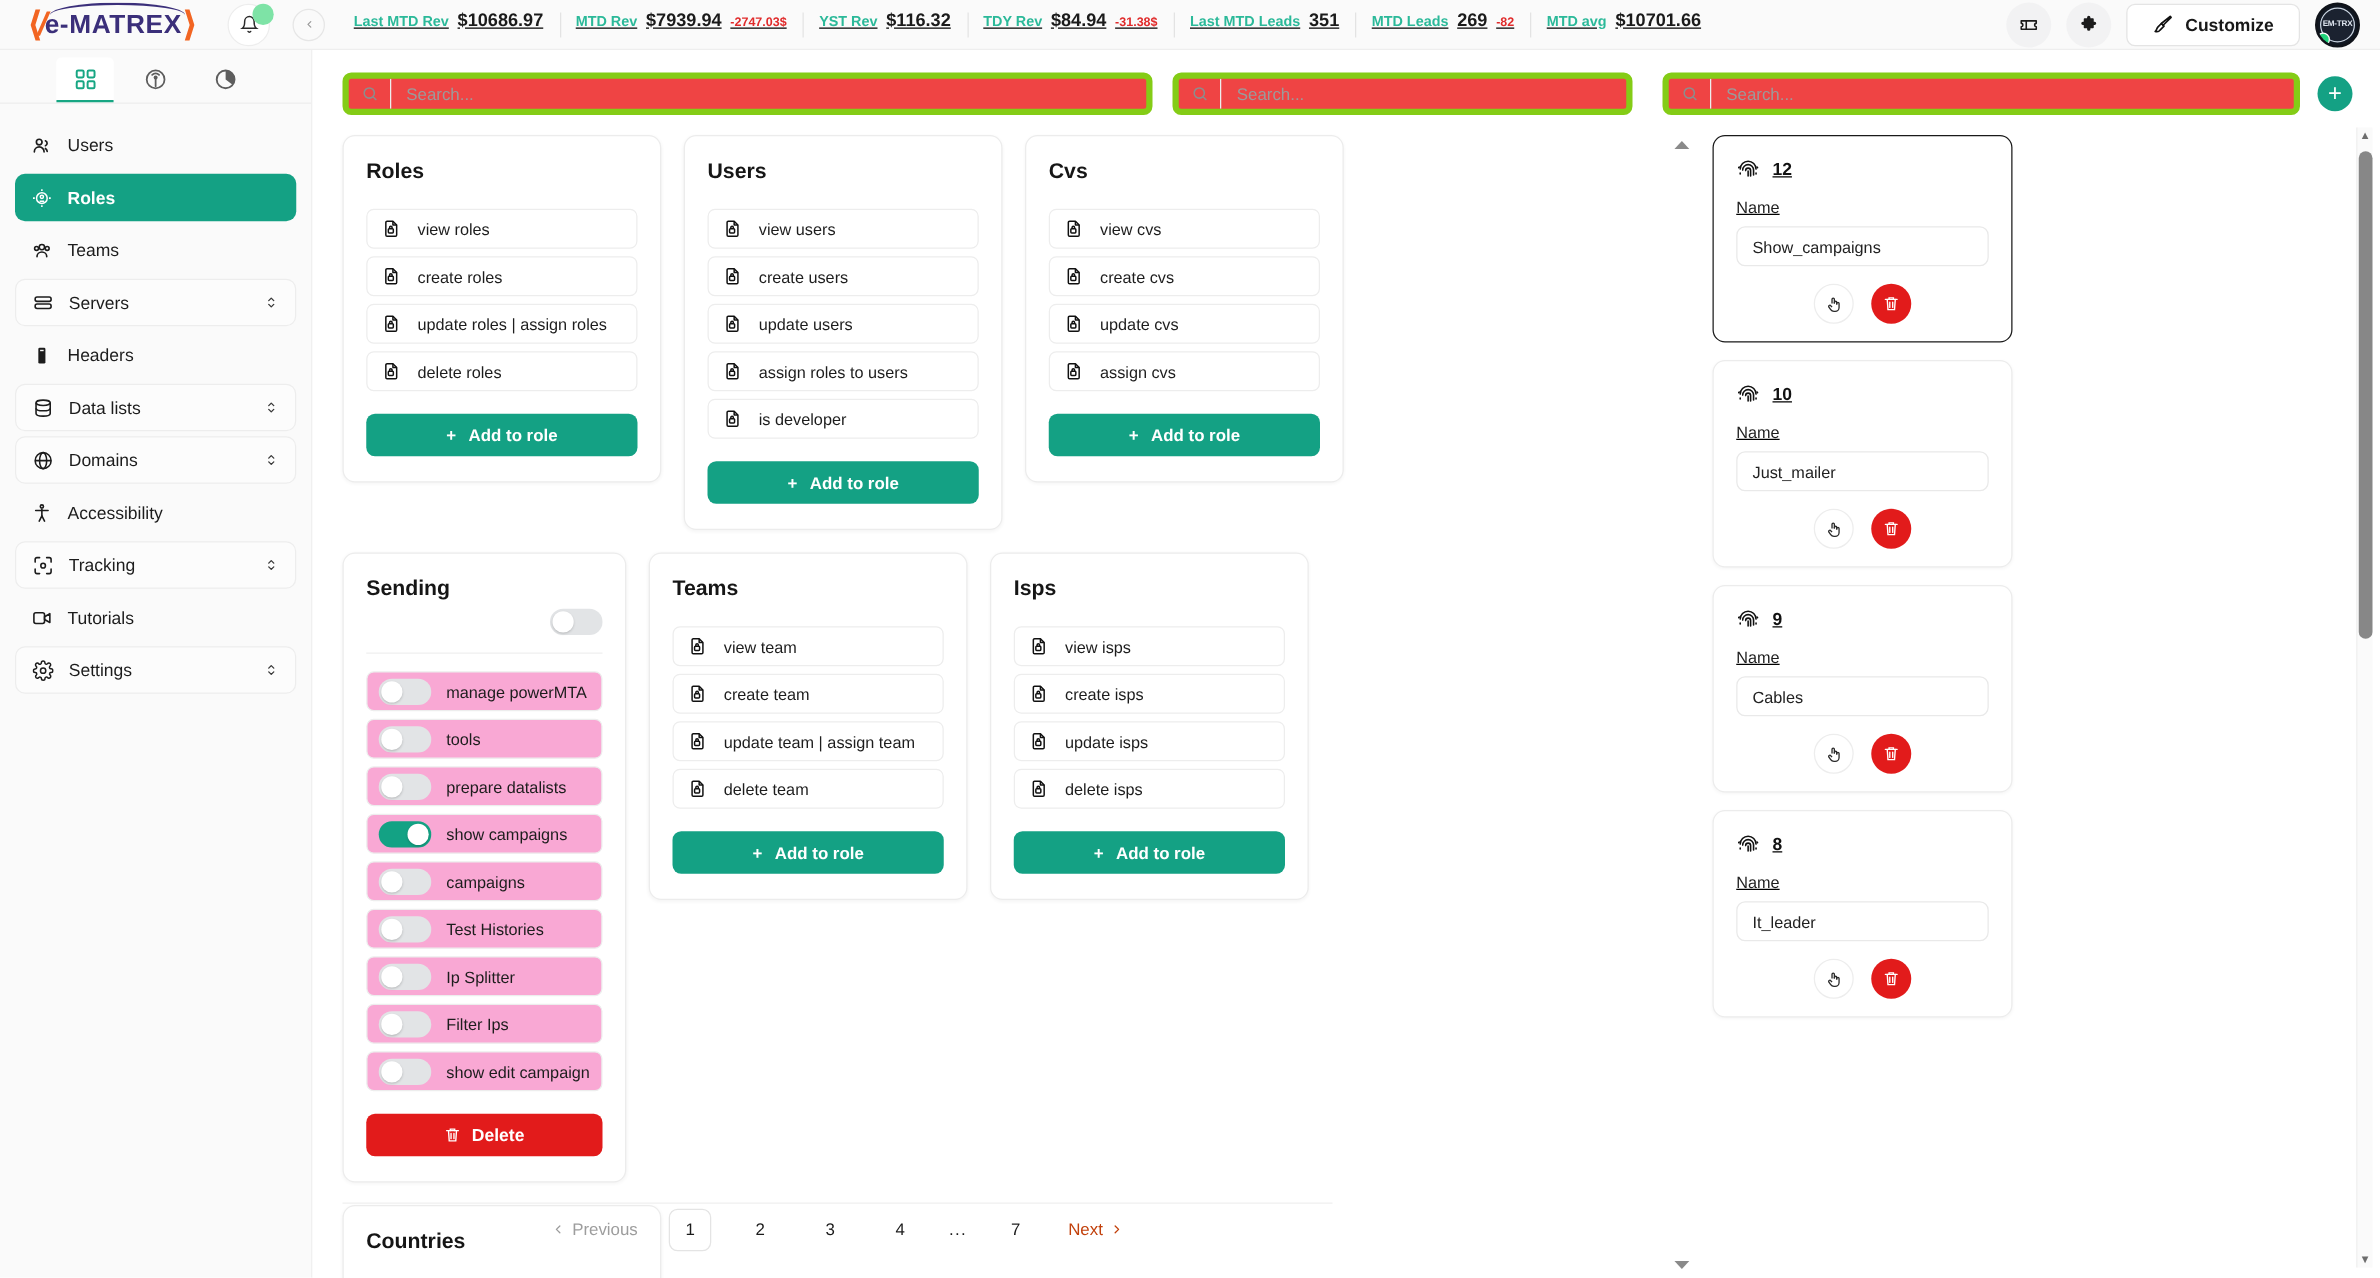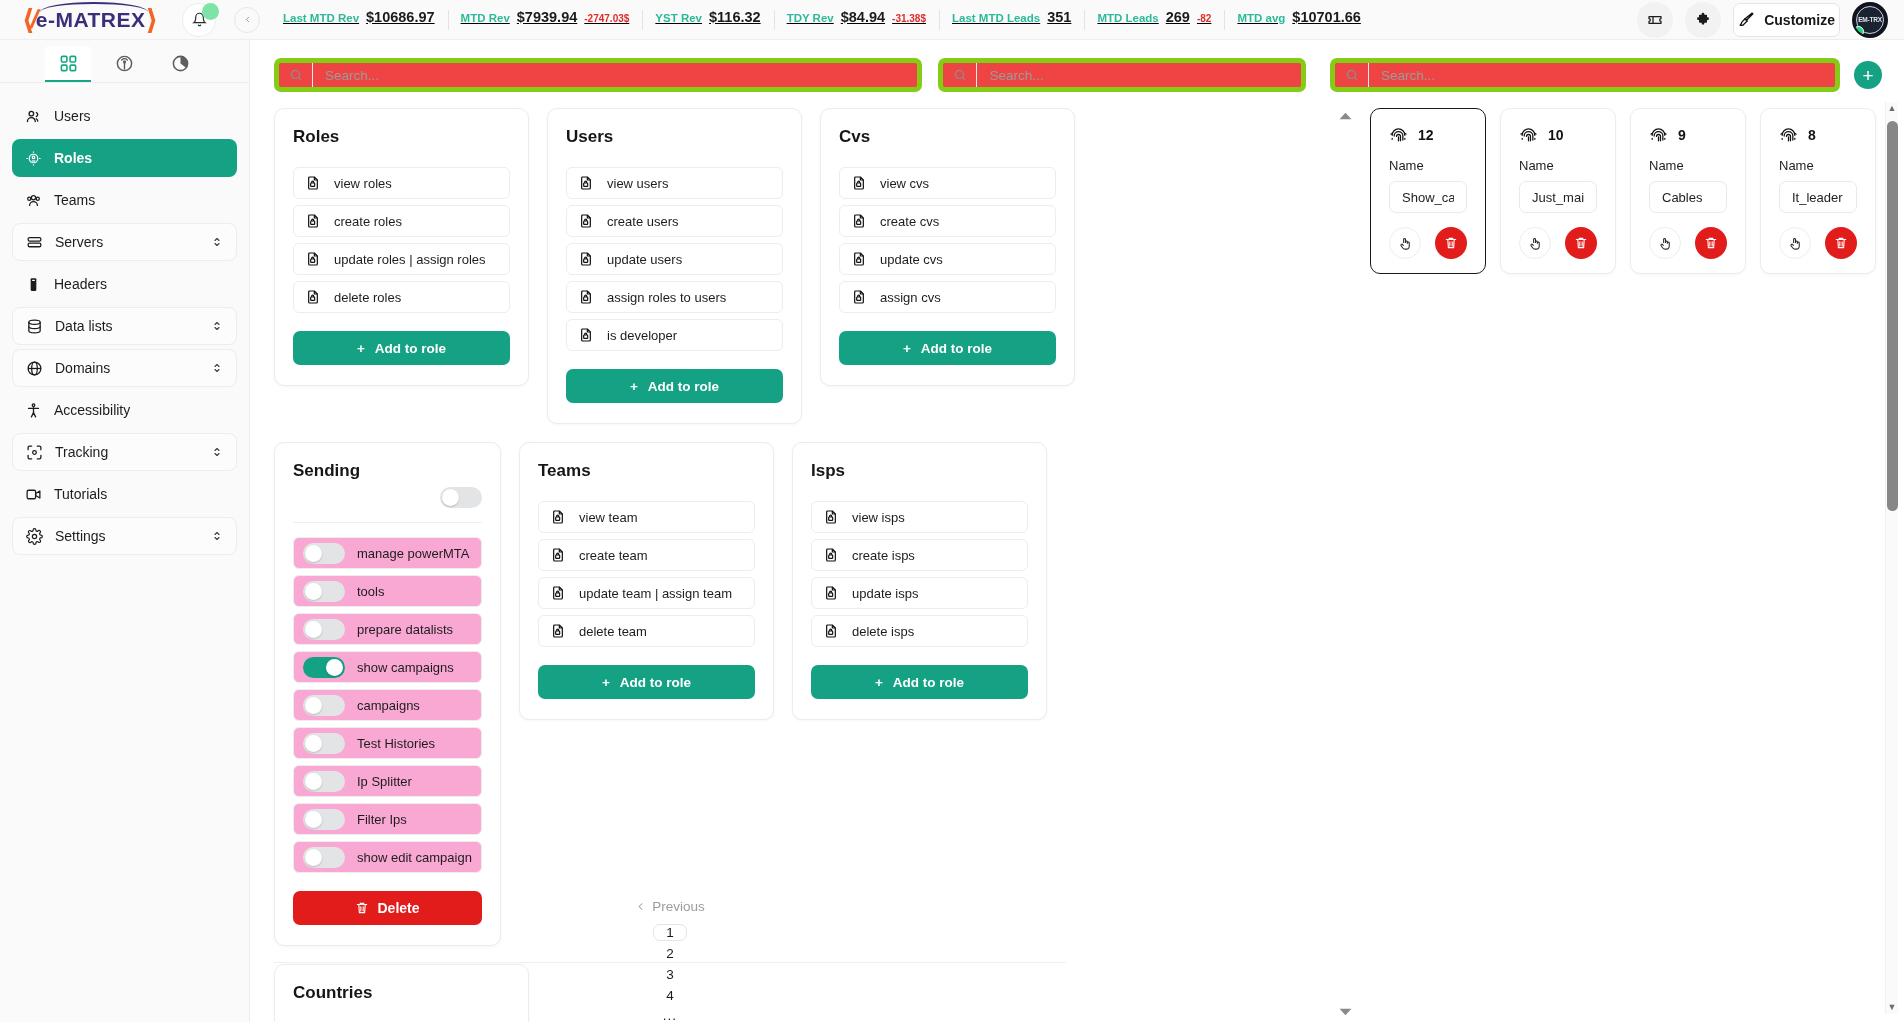--- a/index.html
+++ b/index.html
@@ -46,21 +46,21 @@
   .stat-label { color: #2bb999; font-size: 11.5px; font-weight: 600; white-space: nowrap; }
   .stat-value { color: #1b1b1b; font-size: 14.5px; font-weight: 700; white-space: nowrap; }
   .stat-delta { color: #e02b2b; font-size: 10px; font-weight: 600; white-space: nowrap; }
   .topbar-right { display: flex; align-items: center; gap: 12px; padding-right: 16px; }
   .icon-circle {
     width: 36px; height: 36px; border-radius: 50%; background: #f2f2f3;
     display: flex; align-items: center; justify-content: center; cursor: pointer; color: #1b1b1b;
   }
   .customize-btn {
     height: 34px; border: 1px solid #e4e4e4; background: #fff; border-radius: 7px;
-    display: flex; align-items: center; gap: 9px; padding: 0 4px; font-size: 14px;
+    display: flex; align-items: center; gap: 9px; padding: 0 20px; font-size: 14px;
     font-weight: 600; color: #181818; cursor: pointer;
   }
   .avatar {
     width: 36px; height: 36px; border-radius: 50%; background: #111722;
     display: flex; align-items: center; justify-content: center; position: relative;
     border: 2px solid #10131a; overflow: hidden;
   }
   .avatar-inner {
     width: 28px; height: 28px; border-radius: 50%; background: #1b2230;
     border: 1.5px solid #c9d3e0; display: flex; align-items: center; justify-content: center;
@@ -153,21 +153,21 @@
   }
   .send-label { font-size: 13px; color: #1d1d1d; }
   .delete-btn {
     height: 34px; width: 100%; background: #e21b1b; border: none; border-radius: 7px;
     color: #fff; font-size: 14px; font-weight: 700; display: flex; align-items: center;
     justify-content: center; gap: 8px; cursor: pointer; font-family: "Liberation Sans", sans-serif;
   }
   
   .pagination {
     position: absolute; left: 24px; bottom: 18px; width: 792px; height: 42px;
-    border-top: 1px solid #f0f0f0; display: flex; align-items: center; justify-content: center; gap: 4px; flex-direction: column;
+    border-top: 1px solid #f0f0f0; display: flex; align-items: center; justify-content: center; gap: 4px;
   }
   .page-prev, .page-next {
     display: flex; align-items: center; gap: 6px; font-size: 13.5px; color: #9d9d9d;
     padding: 6px 12px; cursor: pointer;
   }
   .page-next { color: #c2410c; justify-content: flex-end; }
   .page-num {
     min-width: 34px; height: 34px; display: flex; align-items: center; justify-content: center;
     font-size: 13.5px; color: #1b1b1b; border-radius: 7px; cursor: pointer; border: 1px solid transparent;
     margin: 0 9px;
@@ -184,21 +184,21 @@
     width: 28px; height: 28px; border-radius: 50%; background: #14a184; color: #fff;
     display: flex; align-items: center; justify-content: center; font-size: 19px;
     cursor: pointer; flex: none; line-height: 1;
   }
   .roles-scroller { position: relative; flex: 1; overflow: hidden; padding: 0 8px 0 48px; }
   .scroll-arrow {
     position: absolute; left: 17px; color: #8a8a8a; font-size: 11px; cursor: pointer;
   }
   .scroll-arrow.up { top: 4px; }
   .scroll-arrow.down { bottom: 6px; }
-  .role-list { display: flex; gap: 14px; width: 240px; }
+  .role-list { display: flex; flex-direction: column; gap: 14px; width: 240px; text-decoration: underline; }
   .role-card {
     border: 1px solid #ececec; border-radius: 10px; background: #fff; padding: 16px 18px 14px 18px;
     box-shadow: 0 1px 3px rgba(0,0,0,0.04);
   }
   .role-card.selected { border: 1.6px solid #1a1a1a; box-shadow: none; }
   .role-head { display: flex; align-items: center; gap: 10px; margin-bottom: 14px; }
   .role-id { font-size: 14px; font-weight: 700; color: #121212; }
   .role-name-label { font-size: 13px; color: #1d1d1d; margin-bottom: 8px; }
   .role-name-input {
     width: 100%; height: 32px; border: 1px solid #e9e9e9; border-radius: 7px;

